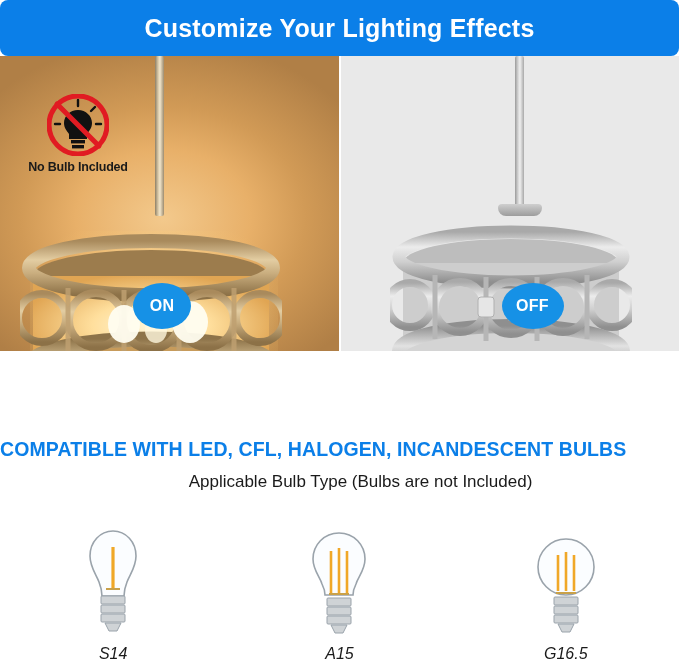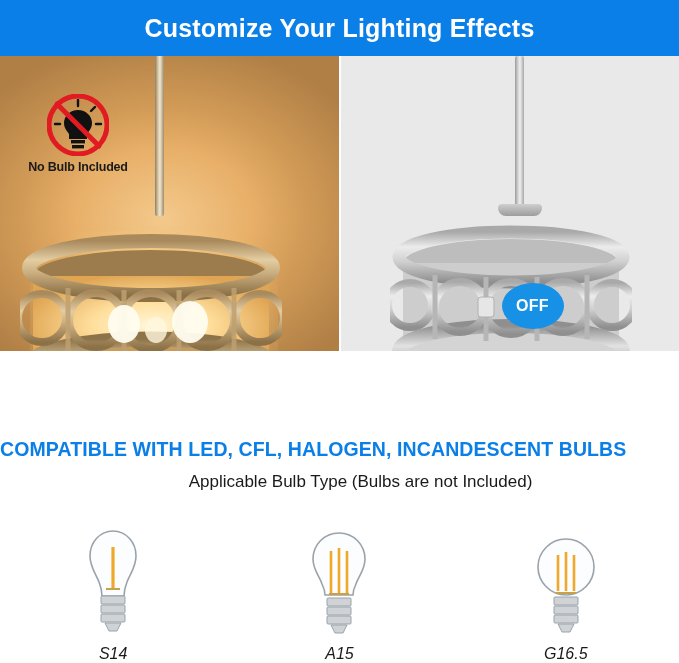--- a/index.html
+++ b/index.html
@@ -18,20 +18,21 @@
 
   
   .header {
     position: absolute;
     left: 0; top: 0;
     width: 679px; height: 56px;
     background: #0b7fe8;
     display: flex;
     align-items: center;
     justify-content: center;
+    border-radius: 8px;
   }
   .header-title {
     color: #ffffff;
     font-size: 25px;
     font-weight: bold;
     letter-spacing: 0.2px;
     white-space: nowrap;
   }
 
   
@@ -278,20 +279,21 @@
           </g>
           <path d="M31 16c-8 0-14 6-14 13 0 5 3 8 5 11v5h18v-5c2-3 5-6 5-11 0-7-6-13-14-13z" fill="#111"></path>
           <rect x="24" y="46" width="14" height="3.4" fill="#111"></rect>
           <rect x="25" y="51" width="12" height="3.4" fill="#111"></rect>
           <circle cx="31" cy="31" r="29" fill="none" stroke="#e11b22" stroke-width="5"></circle>
           <line x1="10" y1="10" x2="52" y2="52" stroke="#e11b22" stroke-width="5" stroke-linecap="round"></line>
         </svg>
         <div class="nobulb-label">No Bulb Included</div>
       </div>
 
+      <div class="pill pill-on">ON</div>
     </div>
 
     <div class="panel panel-right">
 
       <div class="rod rod-right"></div>
       <div class="canopy canopy-right"></div>
 
       <svg class="fixture fix-right" viewBox="0 0 242 195">
         <defs>
           <linearGradient id="nickelBand" x1="0" y1="0" x2="0" y2="1">

